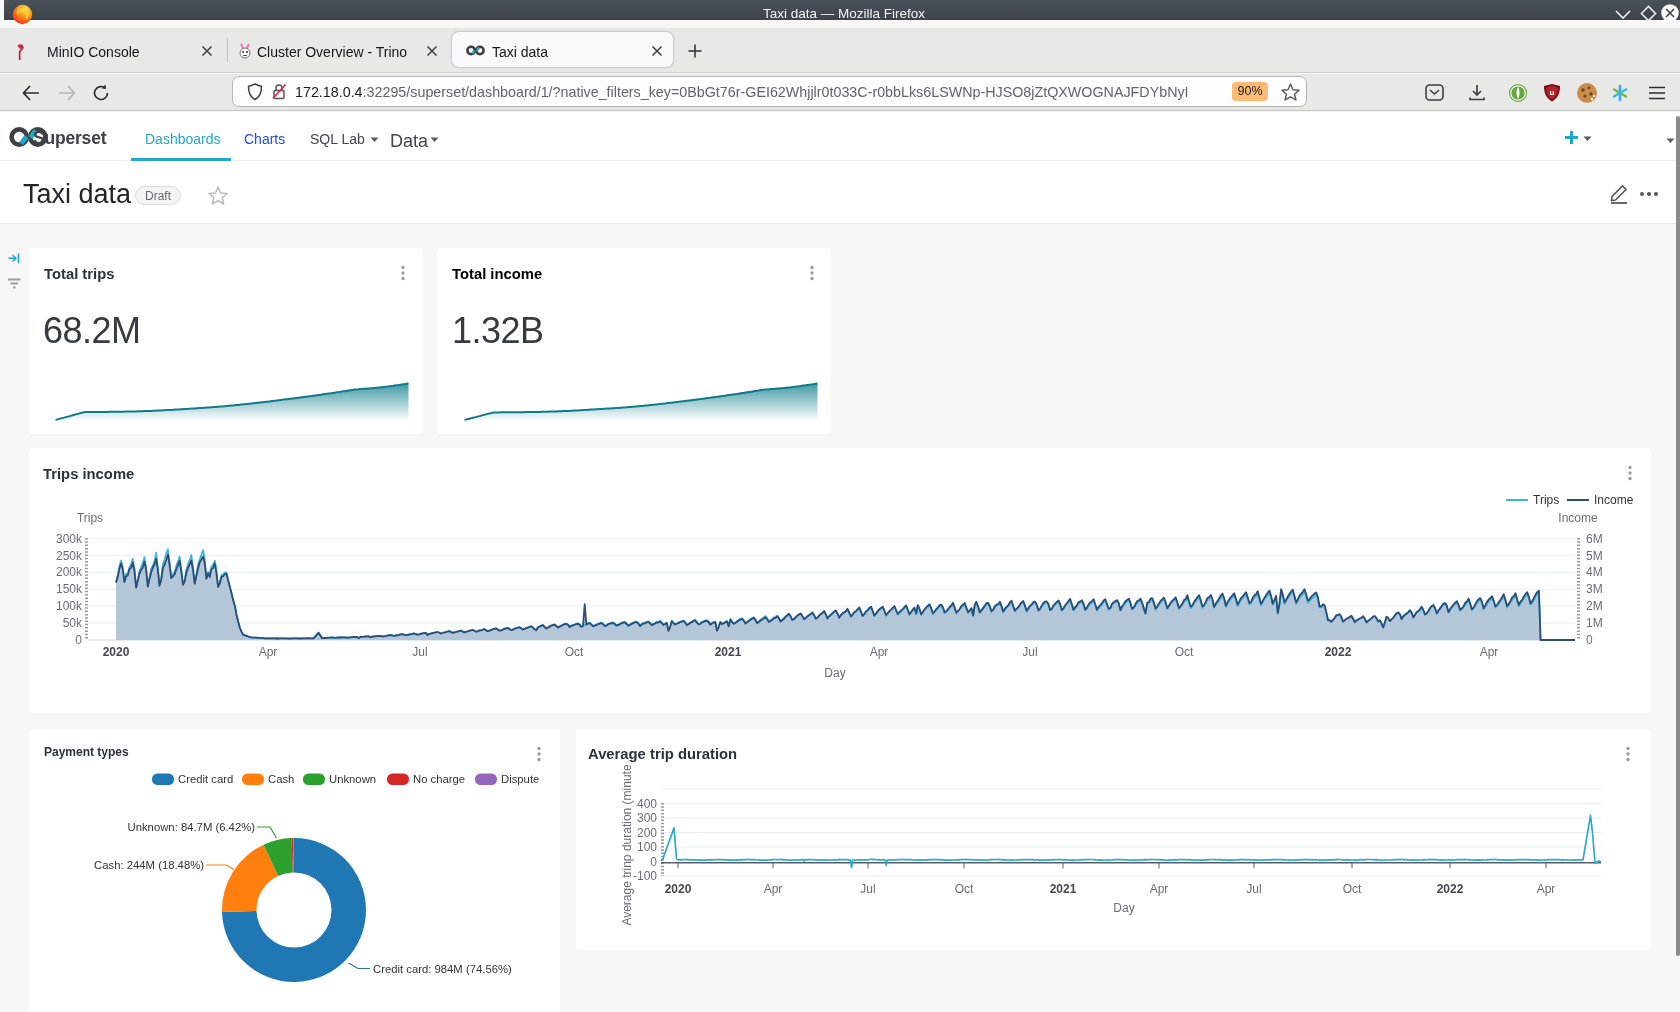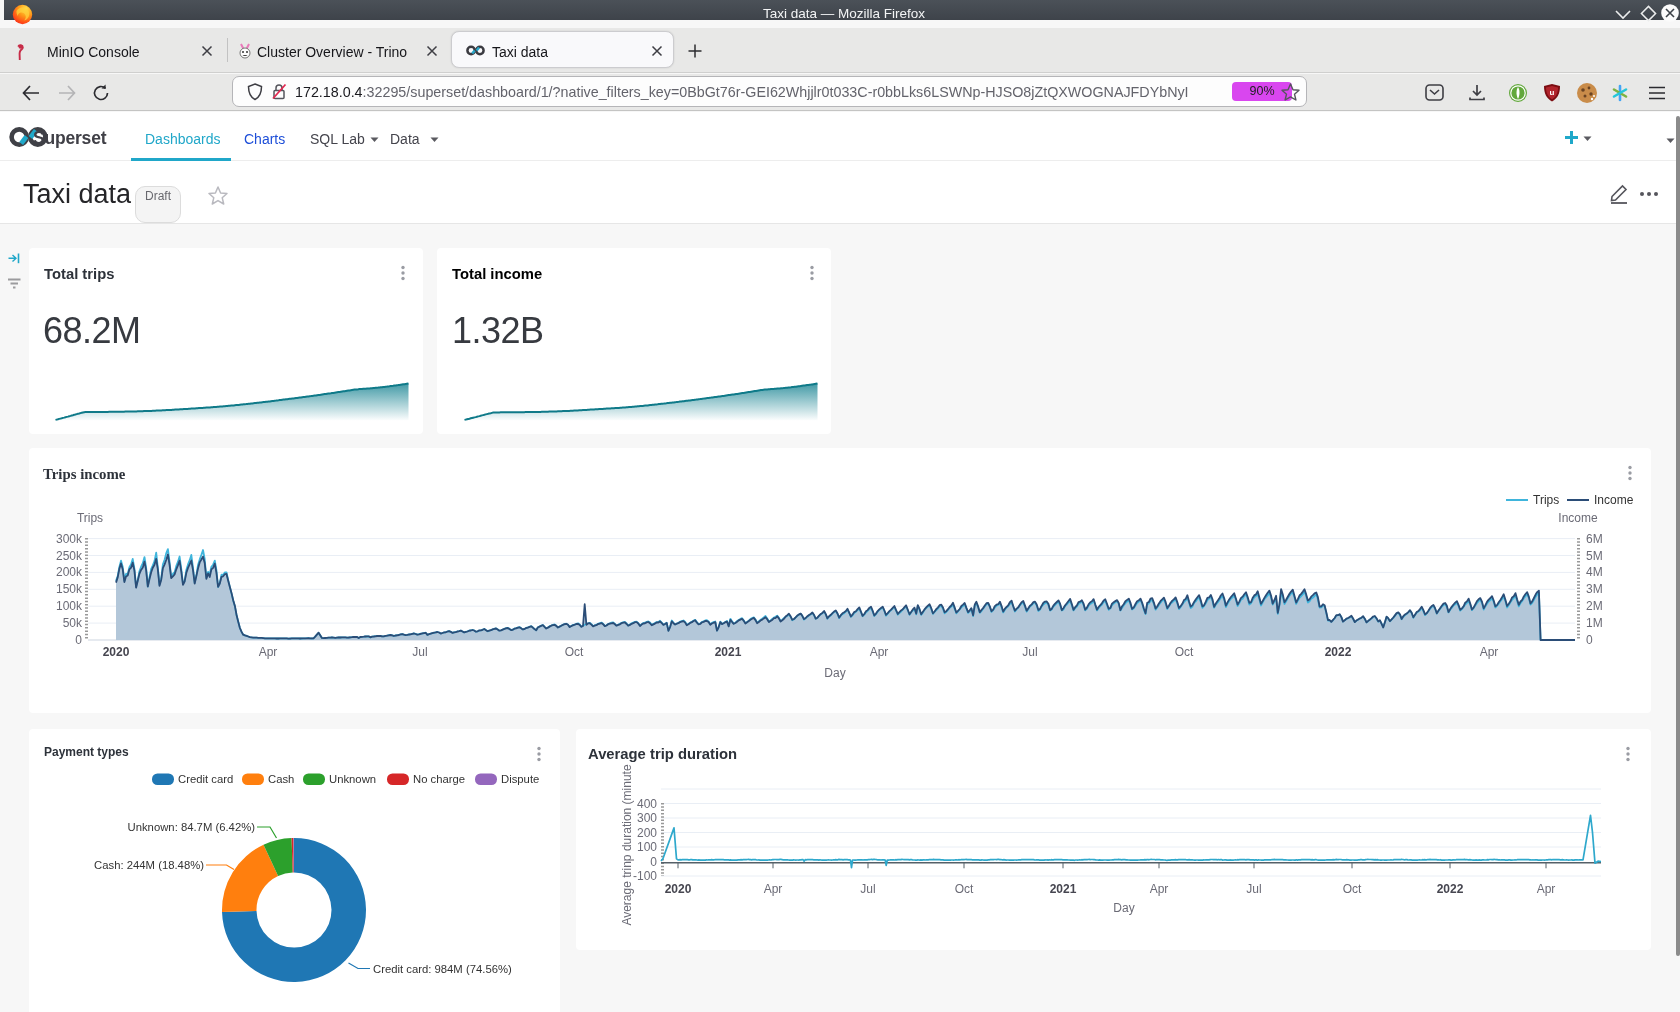--- a/index.html
+++ b/index.html
@@ -86,21 +86,21 @@
 <div class="abs" style="left:232px;top:76px;width:1075px;height:31px;background:#fdfdfd;border:1px solid #b5b5b8;border-radius:7px;"></div>
 <svg width="16" height="18" style="position:absolute;left:247px;top:83px">
     <path d="M8,1 L14.5,3.5 C14.5,9.5 13,14 8,16.5 C3,14 1.5,9.5 1.5,3.5 Z" fill="none" stroke="#3e3e44" stroke-width="1.5"></path>
   </svg>
 <svg width="18" height="18" style="position:absolute;left:271px;top:83px">
   <rect x="3" y="7.5" width="10" height="8" rx="1" fill="none" stroke="#55555c" stroke-width="1.5"></rect>
   <path d="M5,7.5 V5 a3,3 0 0 1 6,0 V7.5" fill="none" stroke="#55555c" stroke-width="1.5"></path>
   <path d="M2,15.5 L14.5,1.5" stroke="#e22850" stroke-width="1.8"></path>
 </svg>
 <div class="abs" style="left:295px;top:84px;font-size:14.3px;color:#1a1a1f;">172.18.0.4<span style="color:#63636b">:32295/superset/dashboard/1/?native_filters_key=0BbGt76r-GEI62Whjjlr0t033C-r0bbLks6LSWNp-HJSO8jZtQXWOGNAJFDYbNyI</span></div>
-<div class="abs" style="left:1232px;top:82px;width:60px;height:19px;background:#d946ef;border-radius:4px;text-align:center;font-size:12.5px;color:#222;line-height:19px;">90%</div>
+<div class="abs" style="left:1232px;top:82px;width:36px;height:19px;background:#fdba74;border-radius:4px;text-align:center;font-size:12.5px;color:#222;line-height:19px;">90%</div>
 <svg width="19" height="18" style="position:absolute;left:1281px;top:83px">
     <path d="M9.5,1 L12,6.7 L18,7.2 L13.5,11.2 L14.9,17 L9.5,13.9 L4.1,17 L5.5,11.2 L1,7.2 L7,6.7 Z" fill="none" stroke="#55555c" stroke-width="1.4" stroke-linejoin="round"></path>
   </svg>
 <svg width="20" height="18" style="position:absolute;left:1425px;top:84px">
     <rect x="1" y="1" width="17" height="15" rx="3.5" fill="none" stroke="#3e3e44" stroke-width="1.6"></rect>
     <polyline points="5,6 9.5,10 14,6" fill="none" stroke="#3e3e44" stroke-width="1.6"></polyline>
   </svg>
 <svg width="18" height="18" style="position:absolute;left:1468px;top:84px">
     <path d="M9,1 L9,10 M5,7 L9,11 L13,7" stroke="#3e3e44" stroke-width="1.7" fill="none"></path>
     <path d="M2,13.5 L2,15.5 L16,15.5 L16,13.5" stroke="#3e3e44" stroke-width="1.7" fill="none"></path>
@@ -144,38 +144,38 @@
   <path d="M21.5,10.4 L26.8,3.6" stroke="#1fa8c9" stroke-width="4.8" fill="none"></path>
 </svg>
 <div class="abs" style="left:33px;top:128px;font-size:17.5px;font-weight:bold;color:#404047;letter-spacing:-0.2px;">Superset</div>
 <div class="abs" style="left:145px;top:131px;font-size:14px;color:#20a7c9;">Dashboards</div>
 <div class="abs" style="left:131px;top:158px;width:100px;height:3px;background:#20a7c9;"></div>
 <div class="abs" style="left:244px;top:131px;font-size:14px;color:#1d4ed8;">Charts</div>
 <div class="abs" style="left:310px;top:131px;font-size:14px;color:#44444c;">SQL Lab</div>
 <svg width="9" height="6" style="position:absolute;left:370px;top:137px">
     <path d="M0.5,0.5 L4.5,5 L8.5,0.5 Z" fill="#5a5a60"></path>
   </svg>
-<div class="abs" style="left:390px;top:131px;font-size:14px;color:#44444c;">Data</div>
+<div class="abs" style="left:390px;top:131px;font-size:18px;color:#44444c;">Data</div>
 <svg width="9" height="6" style="position:absolute;left:430px;top:137px">
     <path d="M0.5,0.5 L4.5,5 L8.5,0.5 Z" fill="#5a5a60"></path>
   </svg>
 <svg width="15" height="15" style="position:absolute;left:1564px;top:130px">
     <path d="M7.5,1 L7.5,14 M1,7.5 L14,7.5" stroke="#1fa8c9" stroke-width="3"></path>
   </svg>
 <svg width="9" height="6" style="position:absolute;left:1583px;top:136px">
     <path d="M0.5,0.5 L4.5,5 L8.5,0.5 Z" fill="#5a5a60"></path>
   </svg>
 <div class="abs" style="left:1611px;top:131px;font-size:14px;color:#44444c;margin-top:44px;">Settings</div>
 <svg width="9" height="6" style="position:absolute;left:1666px;top:138px">
     <path d="M0.5,0.5 L4.5,5 L8.5,0.5 Z" fill="#5a5a60"></path>
   </svg>
 
 <div class="abs" style="left:0;top:161px;width:1680px;height:63px;background:#fff;border-bottom:1px solid #e6e6e6;"></div>
 <div class="abs" style="left:23px;top:179px;font-size:27px;color:#252528;">Taxi data</div>
-<div class="abs" style="left:135px;top:186px;width:46px;height:37px;background:#f4f4f4;border:1px solid #dcdcdc;border-radius:10px;text-align:center;font-size:12px;color:#68686e;line-height:18px;">Draft</div>
+<div class="abs" style="left:135px;top:186px;width:46px;height:19px;background:#f4f4f4;border:1px solid #dcdcdc;border-radius:10px;text-align:center;font-size:12px;color:#68686e;line-height:18px;">Draft</div>
 <svg width="20" height="19" style="position:absolute;left:208px;top:186px">
     <path d="M10,1 L12.6,7 L19,7.5 L14.2,11.7 L15.7,18 L10,14.6 L4.3,18 L5.8,11.7 L1,7.5 L7.4,7 Z" fill="none" stroke="#b9b9bf" stroke-width="1.5" stroke-linejoin="round"></path>
   </svg>
 <svg width="22" height="22" style="position:absolute;left:1608px;top:182px">
   <path d="M4,14.5 L14.5,4 L18,7.5 L7.5,18 L3.5,18.5 Z" fill="none" stroke="#55555c" stroke-width="1.6"></path>
   <path d="M3,21 L19,21" stroke="#55555c" stroke-width="1.8"></path>
 </svg>
 <svg width="20" height="8" style="position:absolute;left:1639px;top:190px">
     <circle cx="3" cy="4" r="2" fill="#55555c"></circle>
     <circle cx="10" cy="4" r="2" fill="#55555c"></circle>
@@ -218,21 +218,21 @@
 <stop offset="0" stop-color="#12808f" stop-opacity="0.85"></stop>
         <stop offset="1" stop-color="#12808f" stop-opacity="0"></stop>
 </linearGradient>
 </defs>
 <polygon points="55.5,419.9 56.7,419.6 58.0,419.3 59.2,418.9 60.5,418.6 61.7,418.3 63.0,417.9 64.2,417.6 65.5,417.2 66.7,416.9 68.0,416.6 69.2,416.2 70.5,415.9 71.7,415.5 72.9,415.2 74.2,414.8 75.4,414.5 76.7,414.1 77.9,413.8 79.2,413.5 80.4,413.1 81.7,412.8 82.9,412.5 84.2,412.3 85.4,412.1 86.6,412.0 87.9,412.0 89.1,412.0 90.4,412.0 91.6,412.0 92.9,412.0 94.1,412.0 95.4,412.0 96.6,412.0 97.9,411.9 99.1,411.9 100.4,411.9 101.6,411.9 102.8,411.9 104.1,411.9 105.3,411.9 106.6,411.9 107.8,411.9 109.1,411.8 110.3,411.8 111.6,411.8 112.8,411.8 114.1,411.8 115.3,411.8 116.5,411.8 117.8,411.8 119.0,411.7 120.3,411.7 121.5,411.7 122.8,411.7 124.0,411.7 125.3,411.6 126.5,411.6 127.8,411.6 129.0,411.6 130.3,411.5 131.5,411.5 132.7,411.5 134.0,411.4 135.2,411.4 136.5,411.4 137.7,411.3 139.0,411.3 140.2,411.3 141.5,411.2 142.7,411.2 144.0,411.1 145.2,411.1 146.4,411.0 147.7,411.0 148.9,411.0 150.2,410.9 151.4,410.9 152.7,410.8 153.9,410.8 155.2,410.7 156.4,410.6 157.7,410.6 158.9,410.5 160.2,410.5 161.4,410.4 162.6,410.3 163.9,410.3 165.1,410.2 166.4,410.1 167.6,410.1 168.9,410.0 170.1,409.9 171.4,409.9 172.6,409.8 173.9,409.7 175.1,409.6 176.4,409.6 177.6,409.5 178.8,409.4 180.1,409.3 181.3,409.2 182.6,409.2 183.8,409.1 185.1,409.0 186.3,408.9 187.6,408.9 188.8,408.8 190.1,408.7 191.3,408.6 192.5,408.5 193.8,408.5 195.0,408.4 196.3,408.3 197.5,408.2 198.8,408.1 200.0,408.0 201.3,408.0 202.5,407.9 203.8,407.8 205.0,407.7 206.3,407.6 207.5,407.6 208.7,407.5 210.0,407.4 211.2,407.3 212.5,407.2 213.7,407.1 215.0,407.0 216.2,406.9 217.5,406.8 218.7,406.7 220.0,406.6 221.2,406.5 222.4,406.4 223.7,406.3 224.9,406.2 226.2,406.1 227.4,406.0 228.7,405.8 229.9,405.7 231.2,405.6 232.4,405.5 233.7,405.4 234.9,405.2 236.2,405.1 237.4,405.0 238.6,404.9 239.9,404.7 241.1,404.6 242.4,404.5 243.6,404.3 244.9,404.2 246.1,404.1 247.4,403.9 248.6,403.8 249.9,403.7 251.1,403.5 252.3,403.4 253.6,403.2 254.8,403.1 256.1,403.0 257.3,402.8 258.6,402.7 259.8,402.5 261.1,402.4 262.3,402.2 263.6,402.1 264.8,402.0 266.1,401.8 267.3,401.7 268.5,401.5 269.8,401.4 271.0,401.2 272.3,401.0 273.5,400.9 274.8,400.7 276.0,400.6 277.3,400.4 278.5,400.3 279.8,400.1 281.0,400.0 282.3,399.8 283.5,399.6 284.7,399.5 286.0,399.3 287.2,399.2 288.5,399.0 289.7,398.8 291.0,398.7 292.2,398.5 293.5,398.4 294.7,398.2 296.0,398.0 297.2,397.9 298.4,397.7 299.7,397.5 300.9,397.4 302.2,397.2 303.4,397.0 304.7,396.9 305.9,396.7 307.2,396.5 308.4,396.4 309.7,396.2 310.9,396.1 312.2,395.9 313.4,395.7 314.6,395.5 315.9,395.4 317.1,395.2 318.4,395.0 319.6,394.9 320.9,394.7 322.1,394.5 323.4,394.3 324.6,394.1 325.9,394.0 327.1,393.8 328.3,393.6 329.6,393.4 330.8,393.3 332.1,393.1 333.3,392.9 334.6,392.7 335.8,392.5 337.1,392.3 338.3,392.1 339.6,391.9 340.8,391.7 342.1,391.5 343.3,391.3 344.5,391.2 345.8,391.0 347.0,390.8 348.3,390.6 349.5,390.4 350.8,390.2 352.0,390.0 353.3,389.8 354.5,389.6 355.8,389.4 357.0,389.4 358.2,389.3 359.5,389.1 360.7,389.0 362.0,388.9 363.2,388.8 364.5,388.7 365.7,388.7 367.0,388.6 368.2,388.5 369.5,388.4 370.7,388.3 372.0,388.2 373.2,388.1 374.4,388.0 375.7,387.8 376.9,387.7 378.2,387.6 379.4,387.4 380.7,387.3 381.9,387.2 383.2,387.0 384.4,386.9 385.7,386.7 386.9,386.6 388.2,386.4 389.4,386.3 390.6,386.1 391.9,385.9 393.1,385.8 394.4,385.6 395.6,385.4 396.9,385.2 398.1,385.1 399.4,384.9 400.6,384.7 401.9,384.5 403.1,384.3 404.3,384.2 405.6,384.0 406.8,383.8 408.1,383.6 408.5,383.5 408.5,420.5 55.5,420.5" fill="url(#tg)"></polygon>
 <polyline points="55.5,419.9 56.7,419.6 58.0,419.3 59.2,418.9 60.5,418.6 61.7,418.3 63.0,417.9 64.2,417.6 65.5,417.2 66.7,416.9 68.0,416.6 69.2,416.2 70.5,415.9 71.7,415.5 72.9,415.2 74.2,414.8 75.4,414.5 76.7,414.1 77.9,413.8 79.2,413.5 80.4,413.1 81.7,412.8 82.9,412.5 84.2,412.3 85.4,412.1 86.6,412.0 87.9,412.0 89.1,412.0 90.4,412.0 91.6,412.0 92.9,412.0 94.1,412.0 95.4,412.0 96.6,412.0 97.9,411.9 99.1,411.9 100.4,411.9 101.6,411.9 102.8,411.9 104.1,411.9 105.3,411.9 106.6,411.9 107.8,411.9 109.1,411.8 110.3,411.8 111.6,411.8 112.8,411.8 114.1,411.8 115.3,411.8 116.5,411.8 117.8,411.8 119.0,411.7 120.3,411.7 121.5,411.7 122.8,411.7 124.0,411.7 125.3,411.6 126.5,411.6 127.8,411.6 129.0,411.6 130.3,411.5 131.5,411.5 132.7,411.5 134.0,411.4 135.2,411.4 136.5,411.4 137.7,411.3 139.0,411.3 140.2,411.3 141.5,411.2 142.7,411.2 144.0,411.1 145.2,411.1 146.4,411.0 147.7,411.0 148.9,411.0 150.2,410.9 151.4,410.9 152.7,410.8 153.9,410.8 155.2,410.7 156.4,410.6 157.7,410.6 158.9,410.5 160.2,410.5 161.4,410.4 162.6,410.3 163.9,410.3 165.1,410.2 166.4,410.1 167.6,410.1 168.9,410.0 170.1,409.9 171.4,409.9 172.6,409.8 173.9,409.7 175.1,409.6 176.4,409.6 177.6,409.5 178.8,409.4 180.1,409.3 181.3,409.2 182.6,409.2 183.8,409.1 185.1,409.0 186.3,408.9 187.6,408.9 188.8,408.8 190.1,408.7 191.3,408.6 192.5,408.5 193.8,408.5 195.0,408.4 196.3,408.3 197.5,408.2 198.8,408.1 200.0,408.0 201.3,408.0 202.5,407.9 203.8,407.8 205.0,407.7 206.3,407.6 207.5,407.6 208.7,407.5 210.0,407.4 211.2,407.3 212.5,407.2 213.7,407.1 215.0,407.0 216.2,406.9 217.5,406.8 218.7,406.7 220.0,406.6 221.2,406.5 222.4,406.4 223.7,406.3 224.9,406.2 226.2,406.1 227.4,406.0 228.7,405.8 229.9,405.7 231.2,405.6 232.4,405.5 233.7,405.4 234.9,405.2 236.2,405.1 237.4,405.0 238.6,404.9 239.9,404.7 241.1,404.6 242.4,404.5 243.6,404.3 244.9,404.2 246.1,404.1 247.4,403.9 248.6,403.8 249.9,403.7 251.1,403.5 252.3,403.4 253.6,403.2 254.8,403.1 256.1,403.0 257.3,402.8 258.6,402.7 259.8,402.5 261.1,402.4 262.3,402.2 263.6,402.1 264.8,402.0 266.1,401.8 267.3,401.7 268.5,401.5 269.8,401.4 271.0,401.2 272.3,401.0 273.5,400.9 274.8,400.7 276.0,400.6 277.3,400.4 278.5,400.3 279.8,400.1 281.0,400.0 282.3,399.8 283.5,399.6 284.7,399.5 286.0,399.3 287.2,399.2 288.5,399.0 289.7,398.8 291.0,398.7 292.2,398.5 293.5,398.4 294.7,398.2 296.0,398.0 297.2,397.9 298.4,397.7 299.7,397.5 300.9,397.4 302.2,397.2 303.4,397.0 304.7,396.9 305.9,396.7 307.2,396.5 308.4,396.4 309.7,396.2 310.9,396.1 312.2,395.9 313.4,395.7 314.6,395.5 315.9,395.4 317.1,395.2 318.4,395.0 319.6,394.9 320.9,394.7 322.1,394.5 323.4,394.3 324.6,394.1 325.9,394.0 327.1,393.8 328.3,393.6 329.6,393.4 330.8,393.3 332.1,393.1 333.3,392.9 334.6,392.7 335.8,392.5 337.1,392.3 338.3,392.1 339.6,391.9 340.8,391.7 342.1,391.5 343.3,391.3 344.5,391.2 345.8,391.0 347.0,390.8 348.3,390.6 349.5,390.4 350.8,390.2 352.0,390.0 353.3,389.8 354.5,389.6 355.8,389.4 357.0,389.4 358.2,389.3 359.5,389.1 360.7,389.0 362.0,388.9 363.2,388.8 364.5,388.7 365.7,388.7 367.0,388.6 368.2,388.5 369.5,388.4 370.7,388.3 372.0,388.2 373.2,388.1 374.4,388.0 375.7,387.8 376.9,387.7 378.2,387.6 379.4,387.4 380.7,387.3 381.9,387.2 383.2,387.0 384.4,386.9 385.7,386.7 386.9,386.6 388.2,386.4 389.4,386.3 390.6,386.1 391.9,385.9 393.1,385.8 394.4,385.6 395.6,385.4 396.9,385.2 398.1,385.1 399.4,384.9 400.6,384.7 401.9,384.5 403.1,384.3 404.3,384.2 405.6,384.0 406.8,383.8 408.1,383.6 408.5,383.5" fill="none" stroke="#0f7a89" stroke-width="2"></polyline>
 <polygon points="464.5,419.9 465.7,419.6 467.0,419.3 468.2,419.0 469.5,418.7 470.7,418.3 472.0,418.0 473.2,417.7 474.5,417.4 475.7,417.1 477.0,416.7 478.2,416.4 479.5,416.1 480.7,415.7 481.9,415.4 483.2,415.1 484.4,414.8 485.7,414.4 486.9,414.1 488.2,413.8 489.4,413.4 490.7,413.2 491.9,412.9 493.2,412.6 494.4,412.5 495.6,412.4 496.9,412.4 498.1,412.4 499.4,412.4 500.6,412.3 501.9,412.3 503.1,412.3 504.4,412.3 505.6,412.3 506.9,412.3 508.1,412.3 509.4,412.3 510.6,412.3 511.8,412.3 513.1,412.3 514.3,412.3 515.6,412.2 516.8,412.2 518.1,412.2 519.3,412.2 520.6,412.2 521.8,412.2 523.1,412.2 524.3,412.2 525.5,412.1 526.8,412.1 528.0,412.1 529.3,412.1 530.5,412.1 531.8,412.1 533.0,412.0 534.3,412.0 535.5,412.0 536.8,412.0 538.0,411.9 539.3,411.9 540.5,411.9 541.7,411.8 543.0,411.8 544.2,411.8 545.5,411.8 546.7,411.7 548.0,411.7 549.2,411.6 550.5,411.6 551.7,411.6 553.0,411.5 554.2,411.5 555.4,411.4 556.7,411.4 557.9,411.3 559.2,411.3 560.4,411.2 561.7,411.2 562.9,411.1 564.2,411.1 565.4,411.0 566.7,411.0 567.9,410.9 569.2,410.9 570.4,410.8 571.6,410.7 572.9,410.7 574.1,410.6 575.4,410.5 576.6,410.5 577.9,410.4 579.1,410.3 580.4,410.3 581.6,410.2 582.9,410.1 584.1,410.0 585.4,409.9 586.6,409.9 587.8,409.8 589.1,409.7 590.3,409.6 591.6,409.6 592.8,409.5 594.1,409.4 595.3,409.3 596.6,409.3 597.8,409.2 599.1,409.1 600.3,409.0 601.5,409.0 602.8,408.9 604.0,408.8 605.3,408.7 606.5,408.6 607.8,408.6 609.0,408.5 610.3,408.4 611.5,408.3 612.8,408.2 614.0,408.2 615.3,408.1 616.5,408.0 617.7,407.9 619.0,407.9 620.2,407.8 621.5,407.7 622.7,407.6 624.0,407.5 625.2,407.4 626.5,407.3 627.7,407.2 629.0,407.1 630.2,407.0 631.4,406.9 632.7,406.8 633.9,406.7 635.2,406.6 636.4,406.5 637.7,406.3 638.9,406.2 640.2,406.1 641.4,406.0 642.7,405.9 643.9,405.7 645.2,405.6 646.4,405.5 647.6,405.4 648.9,405.2 650.1,405.1 651.4,405.0 652.6,404.8 653.9,404.7 655.1,404.5 656.4,404.4 657.6,404.3 658.9,404.1 660.1,404.0 661.3,403.8 662.6,403.7 663.8,403.6 665.1,403.4 666.3,403.3 667.6,403.1 668.8,403.0 670.1,402.8 671.3,402.7 672.6,402.5 673.8,402.4 675.1,402.2 676.3,402.1 677.5,401.9 678.8,401.8 680.0,401.6 681.3,401.5 682.5,401.3 683.8,401.2 685.0,401.0 686.3,400.8 687.5,400.7 688.8,400.5 690.0,400.4 691.3,400.2 692.5,400.0 693.7,399.9 695.0,399.7 696.2,399.6 697.5,399.4 698.7,399.2 700.0,399.1 701.2,398.9 702.5,398.7 703.7,398.6 705.0,398.4 706.2,398.2 707.4,398.0 708.7,397.9 709.9,397.7 711.2,397.6 712.4,397.4 713.7,397.2 714.9,397.0 716.2,396.9 717.4,396.7 718.7,396.5 719.9,396.4 721.2,396.2 722.4,396.0 723.6,395.9 724.9,395.7 726.1,395.5 727.4,395.3 728.6,395.1 729.9,395.0 731.1,394.8 732.4,394.6 733.6,394.4 734.9,394.2 736.1,394.0 737.3,393.9 738.6,393.7 739.8,393.5 741.1,393.3 742.3,393.1 743.6,392.9 744.8,392.7 746.1,392.5 747.3,392.3 748.6,392.1 749.8,391.9 751.1,391.7 752.3,391.5 753.5,391.3 754.8,391.1 756.0,390.9 757.3,390.7 758.5,390.5 759.8,390.3 761.0,390.1 762.3,389.9 763.5,389.7 764.8,389.6 766.0,389.5 767.2,389.4 768.5,389.2 769.7,389.2 771.0,389.0 772.2,389.0 773.5,388.9 774.7,388.8 776.0,388.7 777.2,388.6 778.5,388.5 779.7,388.4 781.0,388.3 782.2,388.2 783.4,388.1 784.7,387.9 785.9,387.8 787.2,387.7 788.4,387.5 789.7,387.4 790.9,387.3 792.2,387.1 793.4,387.0 794.7,386.8 795.9,386.7 797.2,386.5 798.4,386.3 799.6,386.2 800.9,386.0 802.1,385.8 803.4,385.6 804.6,385.5 805.9,385.3 807.1,385.1 808.4,384.9 809.6,384.7 810.9,384.6 812.1,384.4 813.3,384.2 814.6,384.0 815.8,383.8 817.1,383.6 817.5,383.5 817.5,420.5 464.5,420.5" fill="url(#tg)"></polygon>
 <polyline points="464.5,419.9 465.7,419.6 467.0,419.3 468.2,419.0 469.5,418.7 470.7,418.3 472.0,418.0 473.2,417.7 474.5,417.4 475.7,417.1 477.0,416.7 478.2,416.4 479.5,416.1 480.7,415.7 481.9,415.4 483.2,415.1 484.4,414.8 485.7,414.4 486.9,414.1 488.2,413.8 489.4,413.4 490.7,413.2 491.9,412.9 493.2,412.6 494.4,412.5 495.6,412.4 496.9,412.4 498.1,412.4 499.4,412.4 500.6,412.3 501.9,412.3 503.1,412.3 504.4,412.3 505.6,412.3 506.9,412.3 508.1,412.3 509.4,412.3 510.6,412.3 511.8,412.3 513.1,412.3 514.3,412.3 515.6,412.2 516.8,412.2 518.1,412.2 519.3,412.2 520.6,412.2 521.8,412.2 523.1,412.2 524.3,412.2 525.5,412.1 526.8,412.1 528.0,412.1 529.3,412.1 530.5,412.1 531.8,412.1 533.0,412.0 534.3,412.0 535.5,412.0 536.8,412.0 538.0,411.9 539.3,411.9 540.5,411.9 541.7,411.8 543.0,411.8 544.2,411.8 545.5,411.8 546.7,411.7 548.0,411.7 549.2,411.6 550.5,411.6 551.7,411.6 553.0,411.5 554.2,411.5 555.4,411.4 556.7,411.4 557.9,411.3 559.2,411.3 560.4,411.2 561.7,411.2 562.9,411.1 564.2,411.1 565.4,411.0 566.7,411.0 567.9,410.9 569.2,410.9 570.4,410.8 571.6,410.7 572.9,410.7 574.1,410.6 575.4,410.5 576.6,410.5 577.9,410.4 579.1,410.3 580.4,410.3 581.6,410.2 582.9,410.1 584.1,410.0 585.4,409.9 586.6,409.9 587.8,409.8 589.1,409.7 590.3,409.6 591.6,409.6 592.8,409.5 594.1,409.4 595.3,409.3 596.6,409.3 597.8,409.2 599.1,409.1 600.3,409.0 601.5,409.0 602.8,408.9 604.0,408.8 605.3,408.7 606.5,408.6 607.8,408.6 609.0,408.5 610.3,408.4 611.5,408.3 612.8,408.2 614.0,408.2 615.3,408.1 616.5,408.0 617.7,407.9 619.0,407.9 620.2,407.8 621.5,407.7 622.7,407.6 624.0,407.5 625.2,407.4 626.5,407.3 627.7,407.2 629.0,407.1 630.2,407.0 631.4,406.9 632.7,406.8 633.9,406.7 635.2,406.6 636.4,406.5 637.7,406.3 638.9,406.2 640.2,406.1 641.4,406.0 642.7,405.9 643.9,405.7 645.2,405.6 646.4,405.5 647.6,405.4 648.9,405.2 650.1,405.1 651.4,405.0 652.6,404.8 653.9,404.7 655.1,404.5 656.4,404.4 657.6,404.3 658.9,404.1 660.1,404.0 661.3,403.8 662.6,403.7 663.8,403.6 665.1,403.4 666.3,403.3 667.6,403.1 668.8,403.0 670.1,402.8 671.3,402.7 672.6,402.5 673.8,402.4 675.1,402.2 676.3,402.1 677.5,401.9 678.8,401.8 680.0,401.6 681.3,401.5 682.5,401.3 683.8,401.2 685.0,401.0 686.3,400.8 687.5,400.7 688.8,400.5 690.0,400.4 691.3,400.2 692.5,400.0 693.7,399.9 695.0,399.7 696.2,399.6 697.5,399.4 698.7,399.2 700.0,399.1 701.2,398.9 702.5,398.7 703.7,398.6 705.0,398.4 706.2,398.2 707.4,398.0 708.7,397.9 709.9,397.7 711.2,397.6 712.4,397.4 713.7,397.2 714.9,397.0 716.2,396.9 717.4,396.7 718.7,396.5 719.9,396.4 721.2,396.2 722.4,396.0 723.6,395.9 724.9,395.7 726.1,395.5 727.4,395.3 728.6,395.1 729.9,395.0 731.1,394.8 732.4,394.6 733.6,394.4 734.9,394.2 736.1,394.0 737.3,393.9 738.6,393.7 739.8,393.5 741.1,393.3 742.3,393.1 743.6,392.9 744.8,392.7 746.1,392.5 747.3,392.3 748.6,392.1 749.8,391.9 751.1,391.7 752.3,391.5 753.5,391.3 754.8,391.1 756.0,390.9 757.3,390.7 758.5,390.5 759.8,390.3 761.0,390.1 762.3,389.9 763.5,389.7 764.8,389.6 766.0,389.5 767.2,389.4 768.5,389.2 769.7,389.2 771.0,389.0 772.2,389.0 773.5,388.9 774.7,388.8 776.0,388.7 777.2,388.6 778.5,388.5 779.7,388.4 781.0,388.3 782.2,388.2 783.4,388.1 784.7,387.9 785.9,387.8 787.2,387.7 788.4,387.5 789.7,387.4 790.9,387.3 792.2,387.1 793.4,387.0 794.7,386.8 795.9,386.7 797.2,386.5 798.4,386.3 799.6,386.2 800.9,386.0 802.1,385.8 803.4,385.6 804.6,385.5 805.9,385.3 807.1,385.1 808.4,384.9 809.6,384.7 810.9,384.6 812.1,384.4 813.3,384.2 814.6,384.0 815.8,383.8 817.1,383.6 817.5,383.5" fill="none" stroke="#0f7a89" stroke-width="2"></polyline>
 </svg>
 
-<div class="abs" style="left:43px;top:466px;font-size:14.8px;font-weight:bold;color:#2d323a;font-family:Liberation Serif, serif;">Trips income</div>
+<div class="abs" style="left:43px;top:466px;font-size:14.8px;font-weight:bold;color:#2d323a;">Trips income</div>
 <svg width="14" height="16" style="position:absolute;left:1623px;top:465px">
     <circle cx="7" cy="2.5" r="1.7" fill="#9a9ca3"></circle>
     <circle cx="7" cy="8" r="1.7" fill="#9a9ca3"></circle>
     <circle cx="7" cy="13.5" r="1.7" fill="#9a9ca3"></circle>
   </svg>
 <svg width="1680" height="1012" style="position:absolute;left:0;top:0">
 <g>
       <line x1="88" y1="538.6" x2="1575" y2="538.6" stroke="#e9eef5" stroke-width="1"></line>
       <line x1="88" y1="555.5" x2="1575" y2="555.5" stroke="#e9eef5" stroke-width="1"></line>
       <line x1="88" y1="572.4" x2="1575" y2="572.4" stroke="#e9eef5" stroke-width="1"></line>

